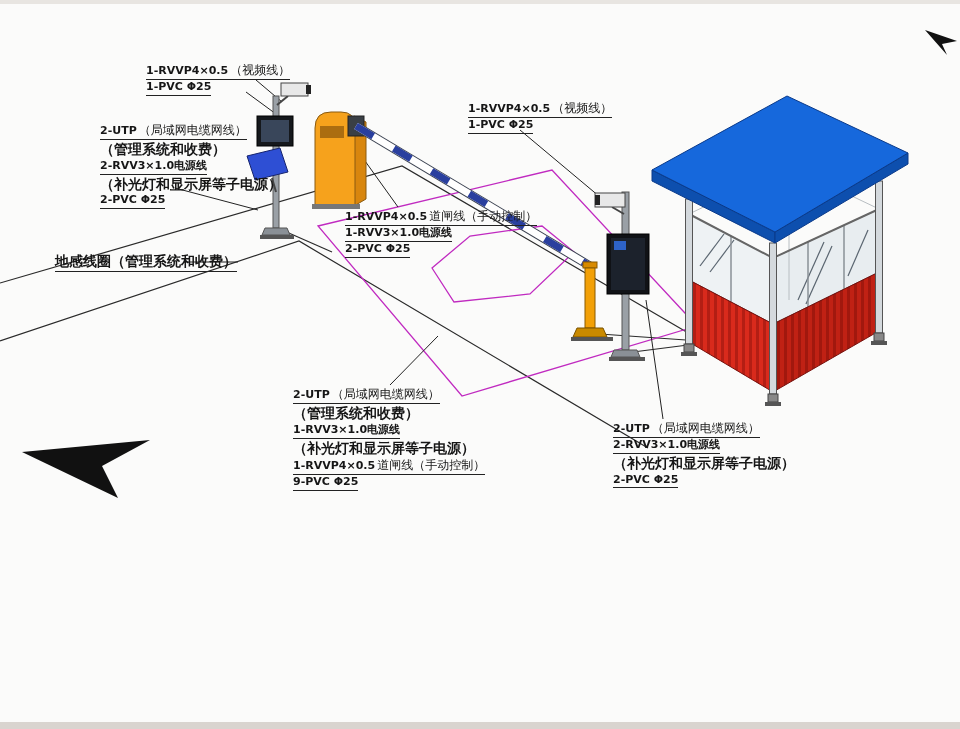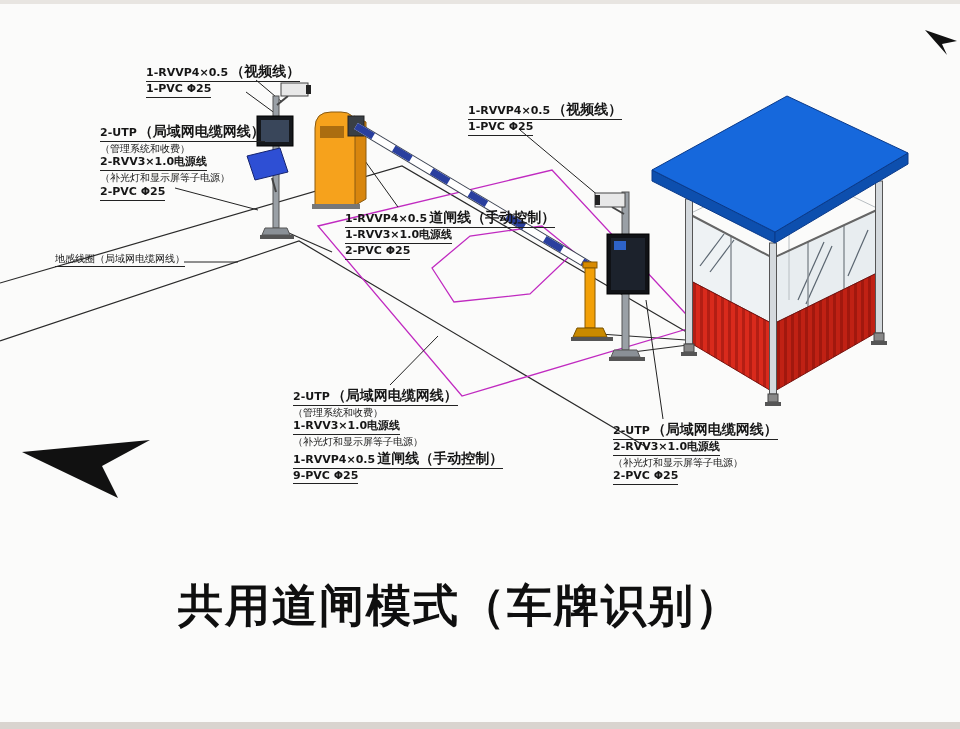--- a/index.html
+++ b/index.html
@@ -8,22 +8,22 @@
     position:relative; overflow:hidden;
     background:#fbfbfa;
     font-family:"DejaVu Sans","Liberation Sans",sans-serif;
     color:#161616;
   }
   .stage { position:absolute; inset:0; }
   svg.gfx { position:absolute; left:0; top:0; }
   .lbl { position:absolute; }
   .row { display:table; font-size:11px; font-weight:600; white-space:nowrap; line-height:1.35; color:#161616; }
   .row.u { border-bottom:1.2px solid #222; }
-  .row.small { font-size:10px; font-weight:400; }
-  .sm { font-size:14px; font-weight:700; margin-left:2px; }
+  .row.small { font-size:14px; font-weight:700; }
+  .sm { font-size:12px; font-weight:400; margin-left:2px; }
   .title {
     position:absolute; left:110px; top:576px; width:700px;
     text-align:center; font-size:45px; font-weight:600;
     letter-spacing:2px; color:#0f0f0f;
     font-family:"DejaVu Sans","Liberation Sans",sans-serif;
   }
 </style>
 </head>
 <body>
 
@@ -188,21 +188,21 @@
   <div class="row small">
         <span>（补光灯和显示屏等子电源）</span>
       </div>
   <div class="row u">
         <span>2-PVC Φ25</span>
       </div>
 </div>
 
 <div class="lbl" style="left:55px; top:252px;">
   <div class="row small u">
-        <span>地感线圈（局域网电缆网线）</span>
+        <span>地感线圈（管理系统和收费）</span>
       </div>
 </div>
 
 <div class="lbl" style="left:345px; top:208px;">
   <div class="row u">
         <span>1-RVVP4×0.5</span>
         <span class="sm">道闸线（手动控制）</span>
       </div>
   <div class="row u">
         <span>1-RVV3×1.0电源线</span>
@@ -254,15 +254,14 @@
         <span>2-RVV3×1.0电源线</span>
       </div>
   <div class="row small">
         <span>（补光灯和显示屏等子电源）</span>
       </div>
   <div class="row u">
         <span>2-PVC Φ25</span>
       </div>
 </div>
 
-<div class="title">共用道闸模式（车牌识别）</div>
 
 </div>
 
 </body></html>

